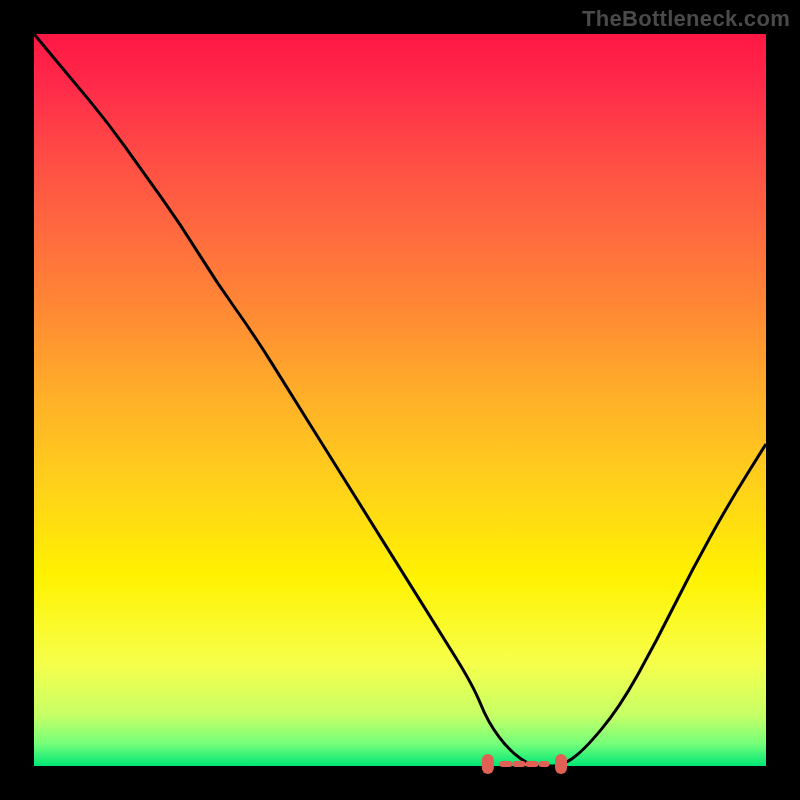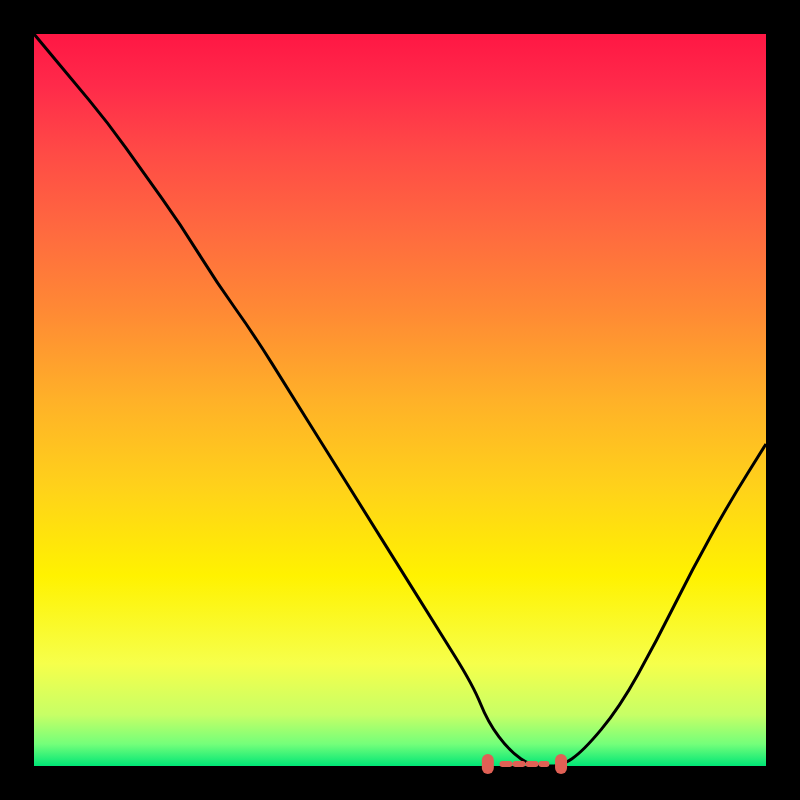--- a/index.html
+++ b/index.html
@@ -27,20 +27,21 @@
     z-index: 10;
   }
   svg {
     display: block;
   }
 </style>
 </head>
 <body>
 <div class="container">
 
+<div class="watermark">TheBottleneck.com</div>
 
 <svg id="chart-svg" width="800" height="800" viewBox="0 0 800 800">
   <defs>
     <linearGradient id="bgGrad" x1="0" y1="0" x2="0" y2="1">
           <stop offset="0%" stop-color="#ff1744"></stop>
           <stop offset="7.000000000000001%" stop-color="#ff2a4a"></stop>
           <stop offset="16%" stop-color="#ff4a46"></stop>
           <stop offset="27%" stop-color="#ff6a3f"></stop>
           <stop offset="38%" stop-color="#ff8a34"></stop>
           <stop offset="50%" stop-color="#ffb128"></stop>

